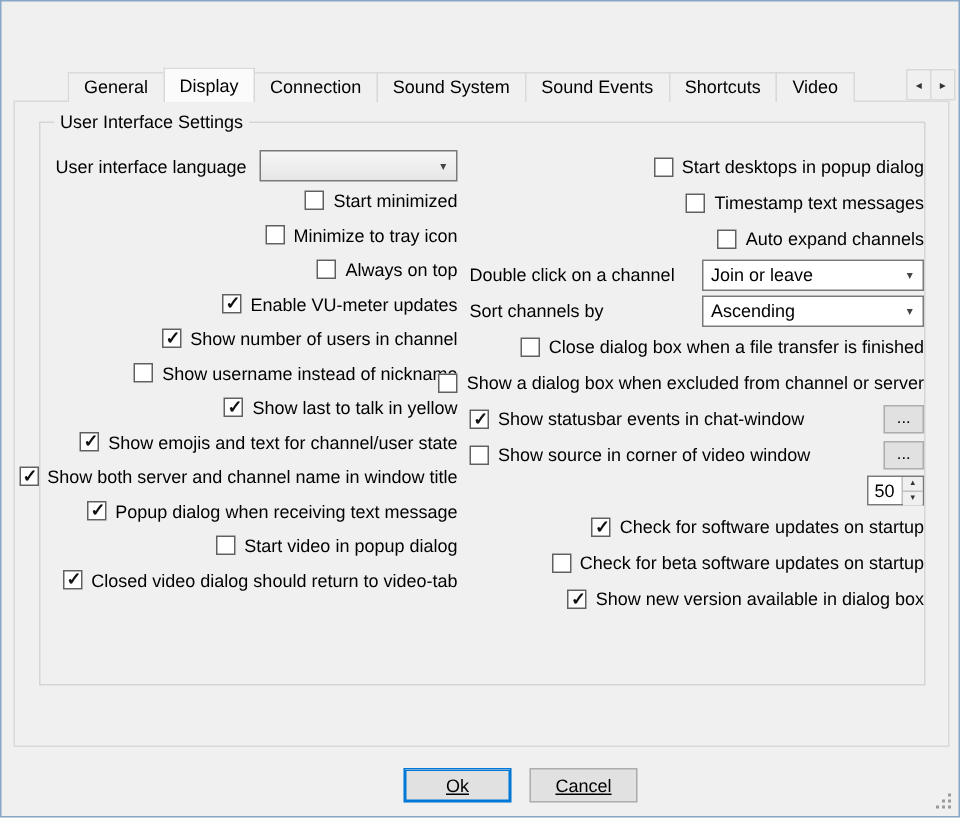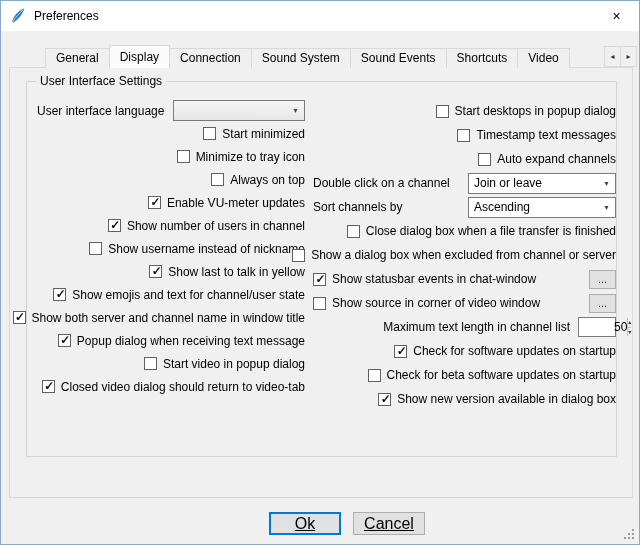--- a/index.html
+++ b/index.html
@@ -46,54 +46,44 @@
   
   .combo { height:21px; background:#ffffff; border:1px solid #7a7a7a; display:flex; align-items:center; flex:none; }
   .combo .val { flex:1; padding-left:5px; white-space:nowrap; overflow:hidden; }
   .combo .chev { width:17px; text-align:center; color:#444; font-size:8px; flex:none; }
   .combo.gray { background:linear-gradient(#f6f6f6,#e6e6e6); }
 
   
   .btn-sm { width:27px; height:19px; background:#e1e1e1; border:1px solid #adadad; font-size:11px; line-height:10px; text-align:center; flex:none; font-family:"Liberation Sans",sans-serif; }
 
   
-  .spin { width:38px; height:20px; border:1px solid #7a7a7a; background:#fff; display:flex; margin-left:8px; flex:none;padding-left:31px; }
+  .spin { width:38px; height:20px; border:1px solid #7a7a7a; background:#fff; display:flex; margin-left:8px; flex:none; }
   .spin .val { flex:1; display:flex; align-items:center; padding-left:4px; }
   .spin .arrows { width:14px; display:flex; flex-direction:column; border-left:1px solid #c0c0c0; }
   .spin .arrows span { flex:1; font-size:6px; line-height:9px; text-align:center; background:#f0f0f0; color:#333; }
   .spin .arrows span:first-child { border-bottom:1px solid #c0c0c0; }
 
   
-  .btn { position:absolute; top:511px; height:23px; background:#e1e1e1; border:1px solid #adadad; display:flex; align-items:center; justify-content:center; font-size:16px; font-family:"Liberation Sans",sans-serif; }
+  .btn { position:absolute; top:511px; height:23px; background:#e1e1e1; border:1px solid #adadad; display:flex; align-items:center; justify-content:center; font-size:12px; font-family:"Liberation Sans",sans-serif; }
   .btn span { text-decoration:underline; }
   .btn.default { left:268px; width:72px; border:1px solid #0078d7; box-shadow: inset 0 0 0 1px #0078d7; }
   .btn.cancel { left:352px; width:72px; }
 
   
   .grip { position:absolute; right:4px; bottom:4px; width:12px; height:12px; }
   .grip i { position:absolute; width:2px; height:2px; background:#9a9a9a;
             box-shadow: 0 0 0 0 #9a9a9a, -4px 4px 0 0 #9a9a9a, 0 4px 0 0 #9a9a9a,
                         -8px 8px 0 0 #9a9a9a, -4px 8px 0 0 #9a9a9a, 0 8px 0 0 #9a9a9a;
             right:1px; top:1px; }
 </style>
 </head>
 <body>
 
 <div class="window">
 
-  <div class="titlebar">
-    <svg class="appicon" viewBox="0 0 16 16">
-      <path d="M2.5 14 C4 8, 8 3, 14 1 C12 5.2, 10 9, 6.5 12 C5 13.2, 3.8 13.8, 2.5 14 Z" fill="#2c86c8" stroke="#1b5e93" stroke-width="0.6"></path>
-      <path d="M2.8 13.6 C5 10, 9 5.5, 13.2 1.8" stroke="#a8d4f0" stroke-width="0.9" fill="none"></path>
-    </svg>
-    <span class="title">Preferences</span>
-    <button class="close-btn">
-      <span>×</span>
-    </button>
-  </div>
 
   <div class="tabbar">
     <div class="tab">General</div>
     <div class="tab active">Display</div>
     <div class="tab">Connection</div>
     <div class="tab">Sound System</div>
     <div class="tab">Sound Events</div>
     <div class="tab">Shortcuts</div>
     <div class="tab">Video</div>
   </div>
@@ -222,21 +212,20 @@
         </div>
 
         <div class="row">
           <span class="cb"></span>
           <span class="lbl">Show source in corner of video window</span>
           <span class="grow"></span>
           <button class="btn-sm">...</button>
         </div>
 
         <div class="row">
-          <span class="lbl">Maximum text length in channel list</span>
           <div class="spin">
             <span class="val">50</span>
             <span class="arrows">
               <span>▴</span>
               <span>▾</span>
             </span>
           </div>
         </div>
 
         <div class="row">

